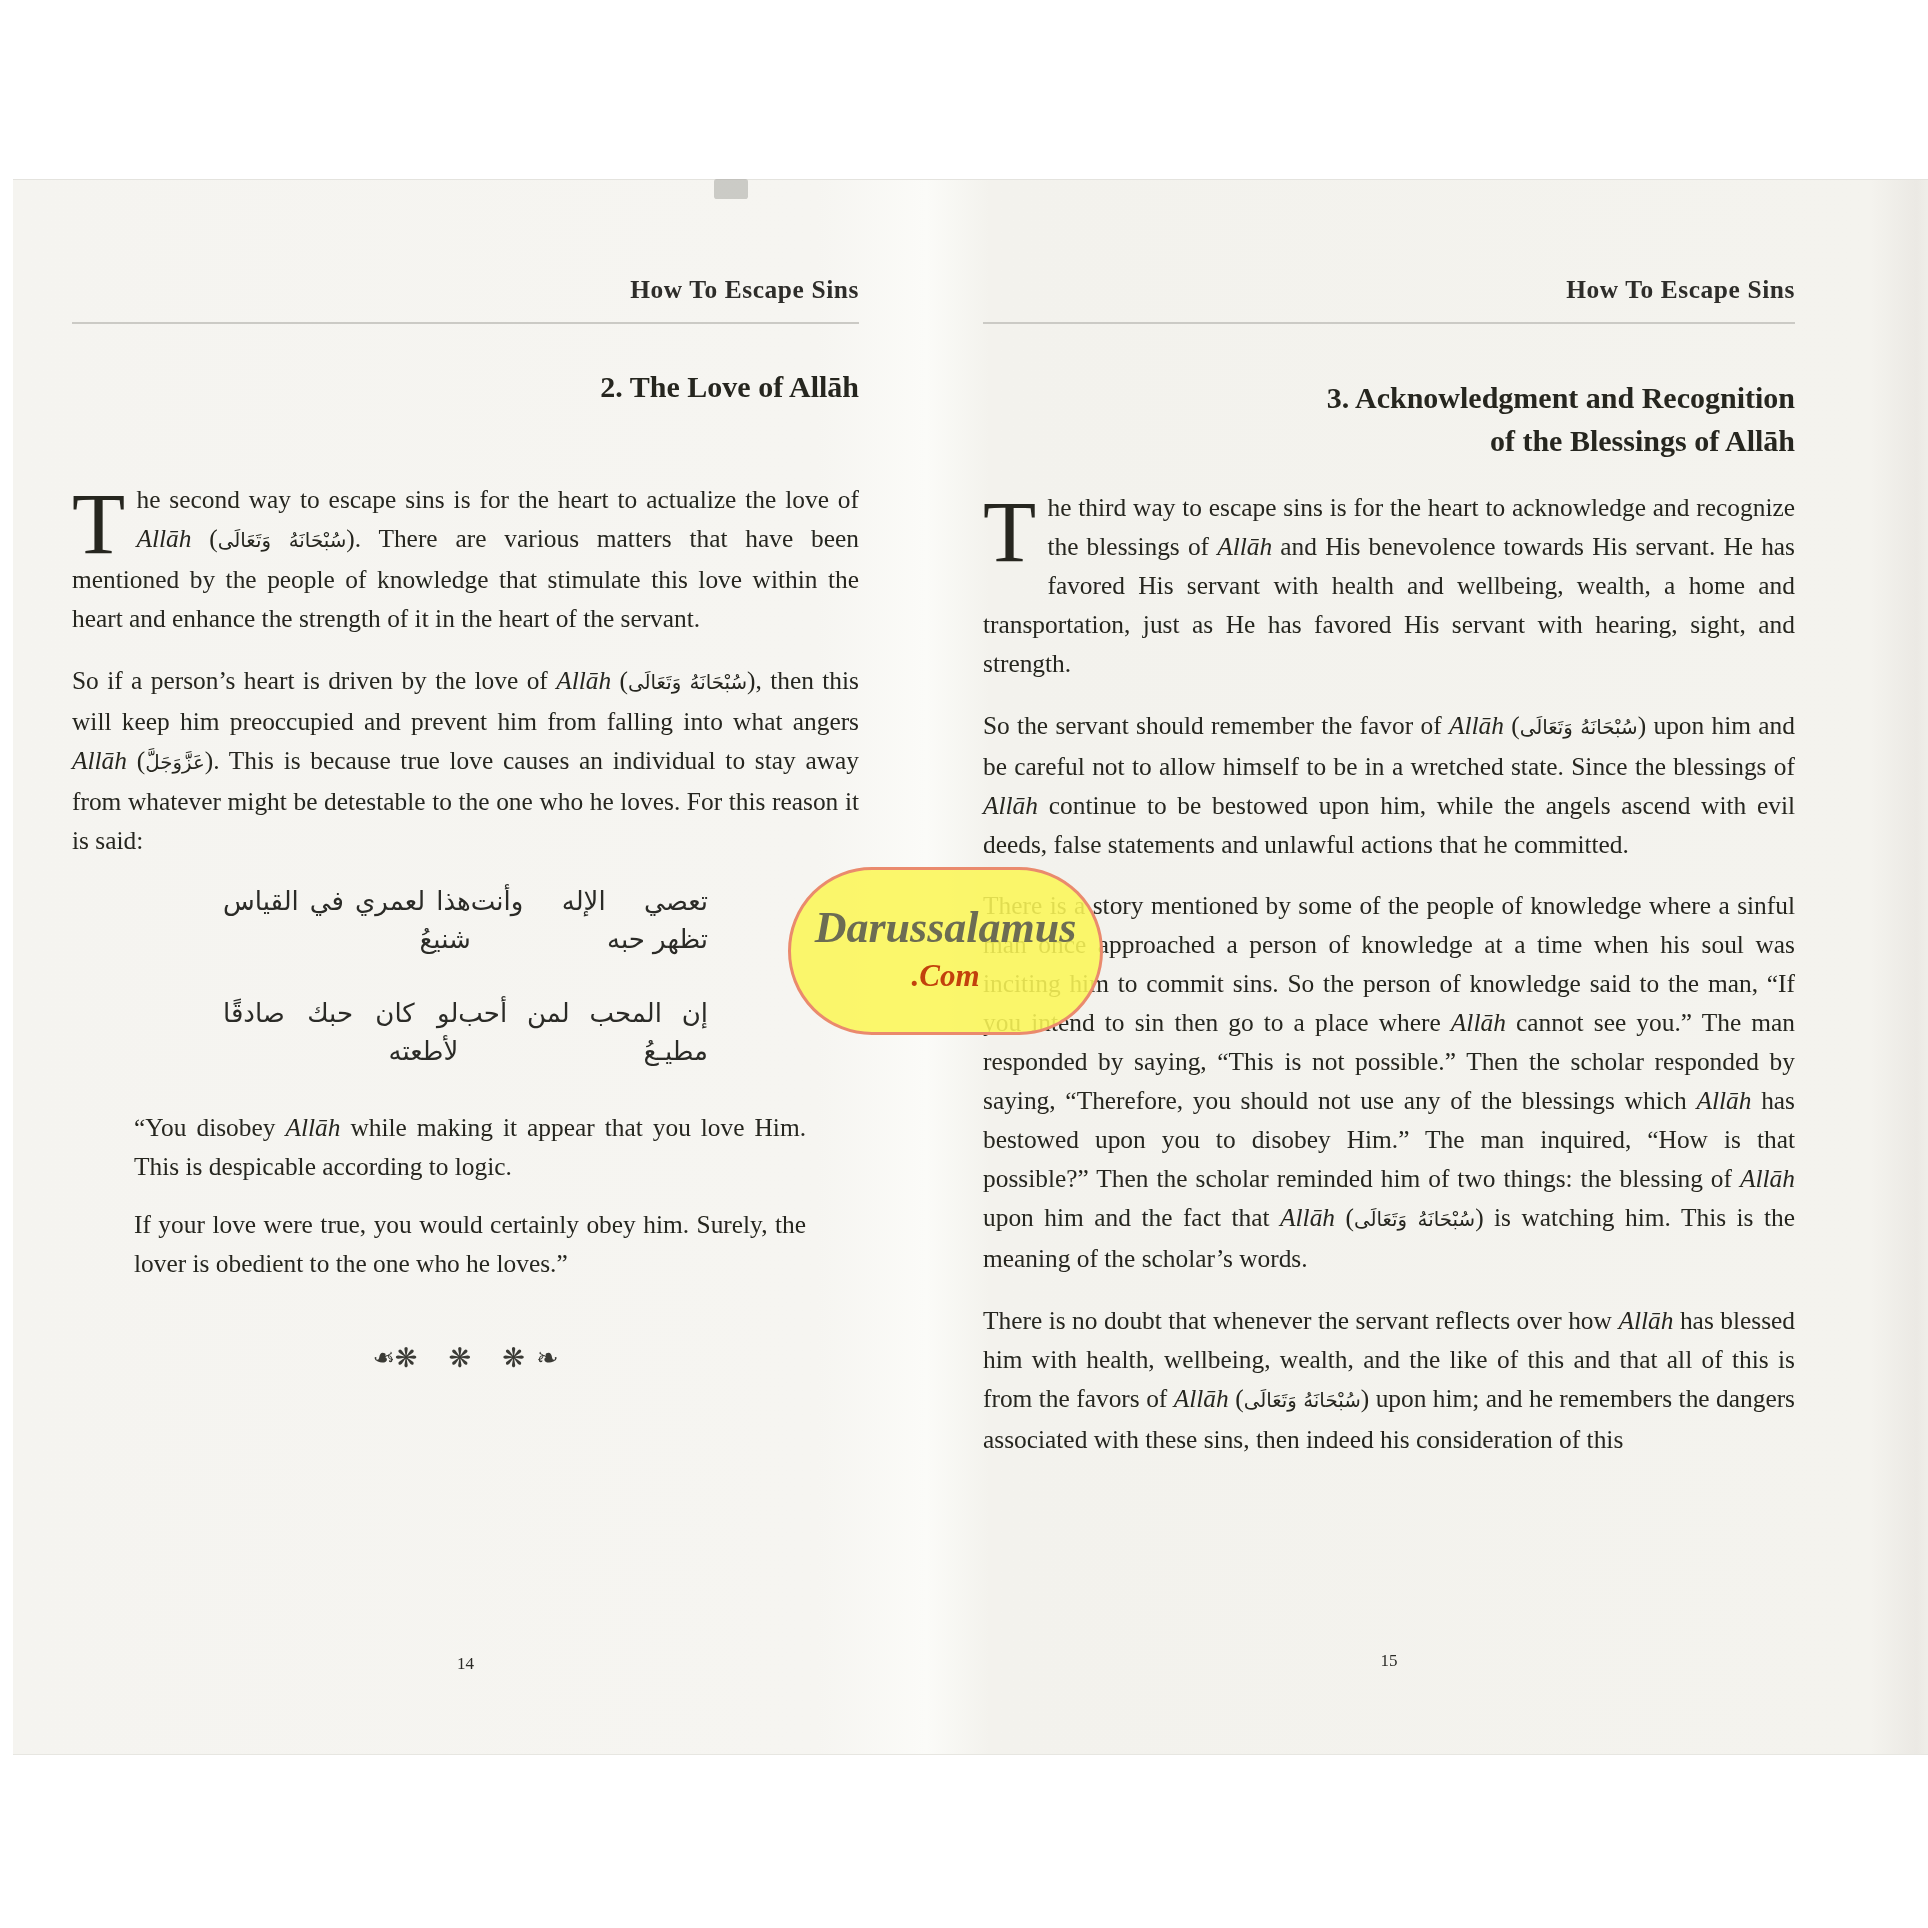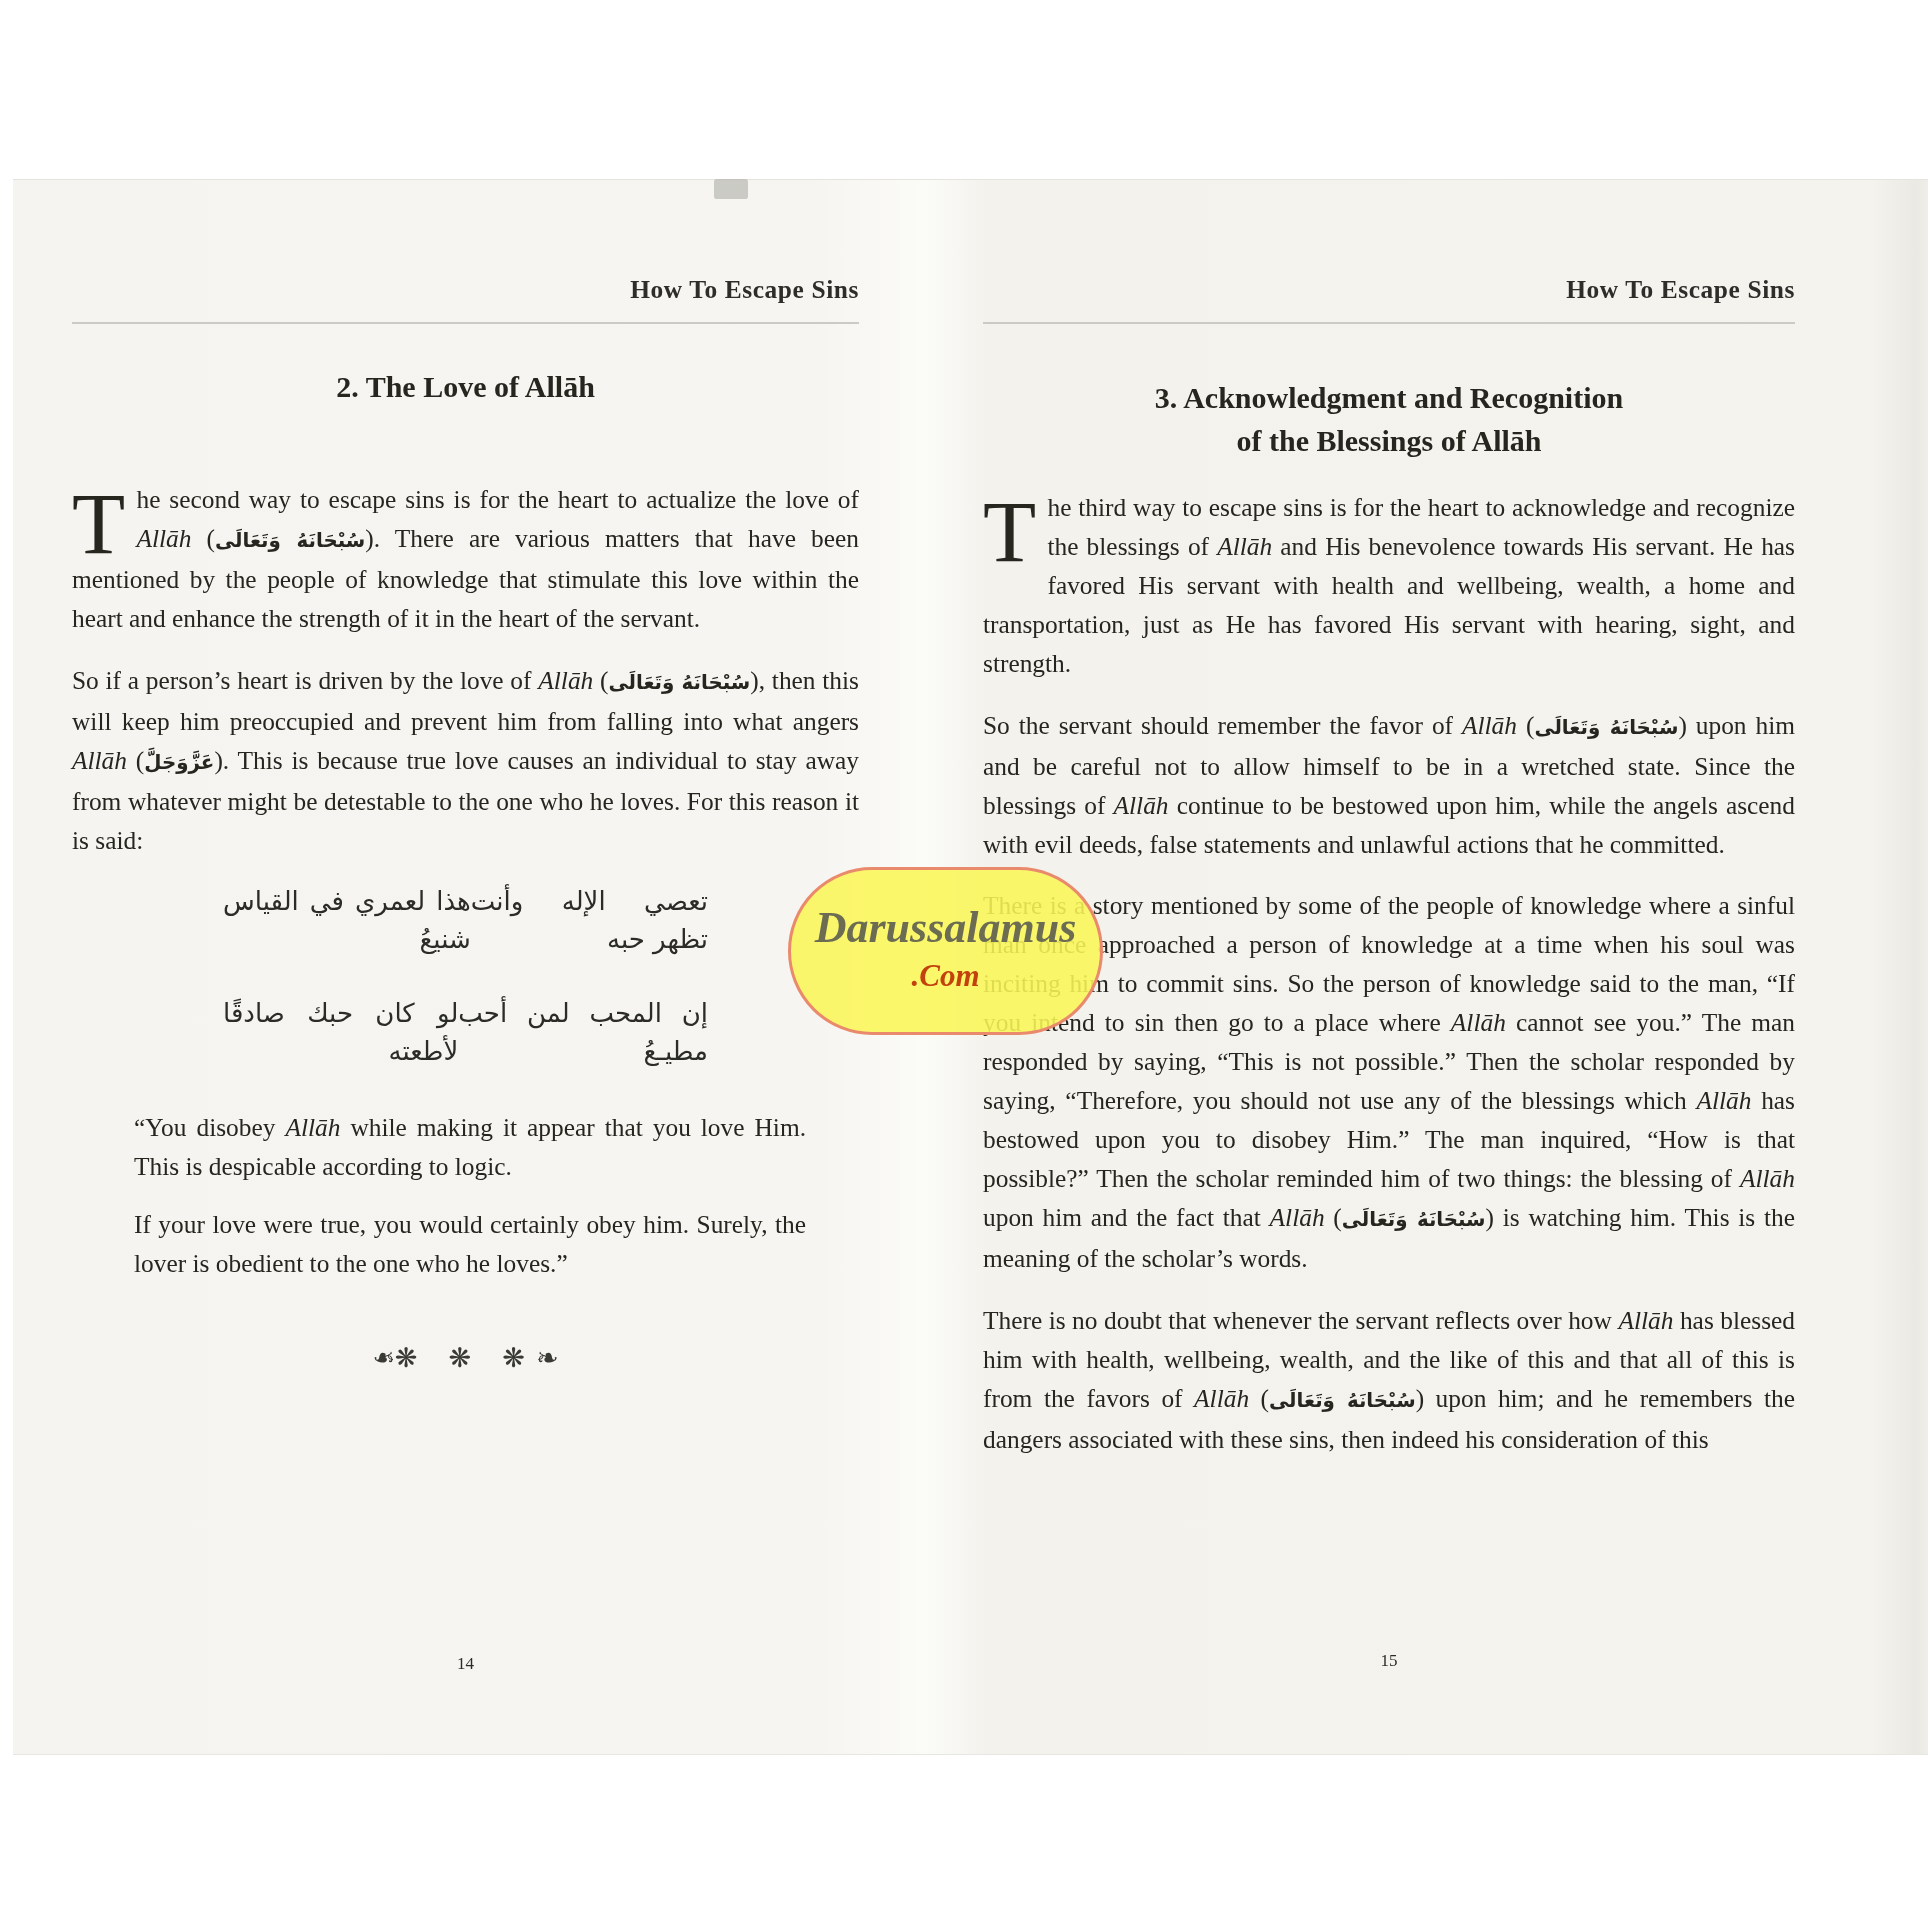--- a/index.html
+++ b/index.html
@@ -18,31 +18,31 @@
   }
   .smudge{left:714px;top:179px;width:34px;height:20px;background:#a7a7a3;opacity:.55;border-radius:2.8px;}
   
   .running-header{font-size:25.4px;font-weight:700;letter-spacing:0.6px;color:#2e2d2a;text-align:right;}
   .hdr-left{left:72px;top:275px;width:787px;}
   .hdr-right{left:983px;top:275px;width:812px;}
   .rule{height:1.9px;background:#cbcac5;}
   .rule-left{left:72px;top:322px;width:787px;}
   .rule-right{left:983px;top:322px;width:812px;}
   
-  .chapter-title{font-size:30px;font-weight:700;color:#26261f;text-align:center;line-height:43px;}
+  .chapter-title{font-size:30px;font-weight:700;color:#26261f;text-align:right;line-height:43px;}
   .title-left{left:72px;top:365px;width:787px;}
   .title-right{left:983px;top:376px;width:812px;}
   
   .body-col{font-size:25.4px;line-height:39px;text-align:justify;}
   .body-left{left:72px;top:480px;width:787px;}
   .body-right{left:983px;top:488px;width:812px;}
   .body-col p{margin:0 0 22.6px 0;}
   .dropcap{float:left;font-size:87px;line-height:72px;margin:7.5px 11.3px 0 0;color:#26261f;}
   i{margin-top:44px;}
-  .ar{font-family:"DejaVu Sans", sans-serif;font-size:0.78em;font-weight:bold;}
+  .ar{font-family:"DejaVu Sans", sans-serif;font-size:0.78em;}
   
   .verse-block{margin:13px 151px 32px 151px;}
   .verse-row{display:flex;justify-content:space-between;direction:rtl;
     font-family:"DejaVu Sans", sans-serif;font-size:26px;line-height:38px;color:#2b2b27;}
   .verse-row + .verse-row{margin-top:36px;}
   
   .quote-p{margin:38px 53px 0 62px !important;}
   .quote-p2{margin:19px 53px 0 62px !important;}
   
   .ornament{margin-top:55px;text-align:center;font-family:"DejaVu Sans", sans-serif;

